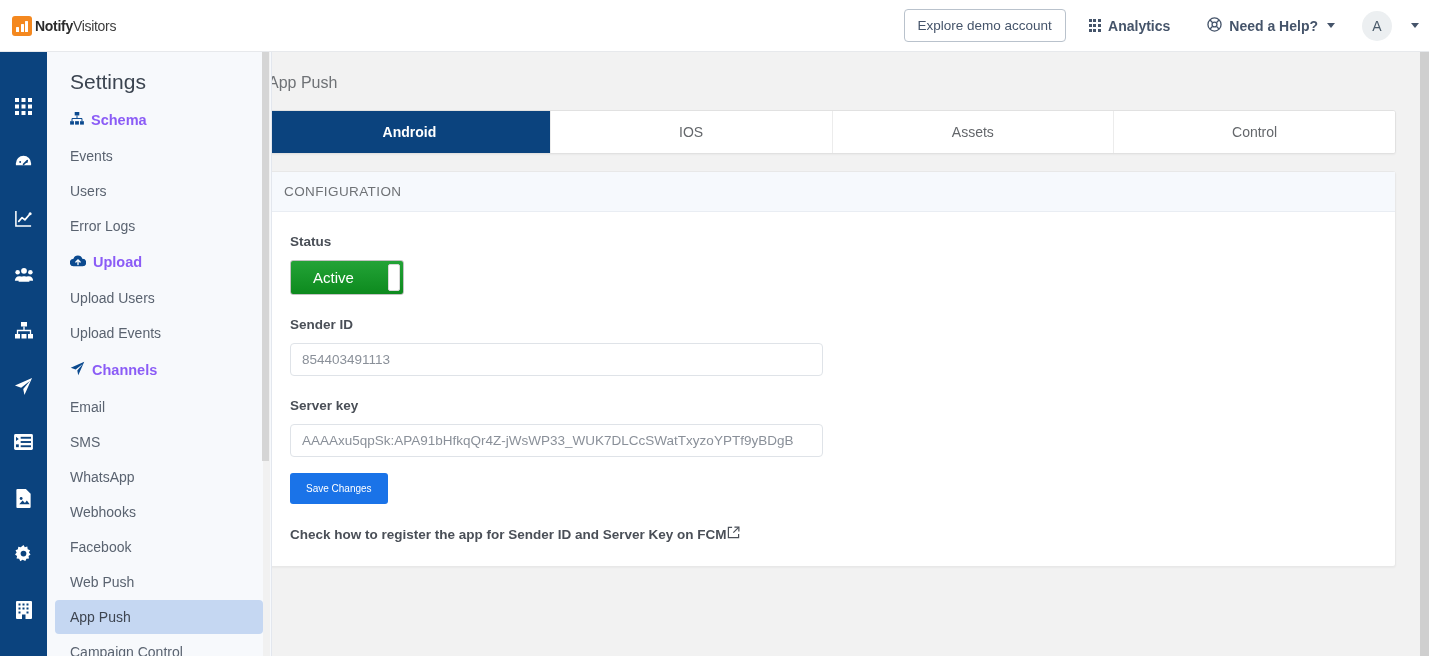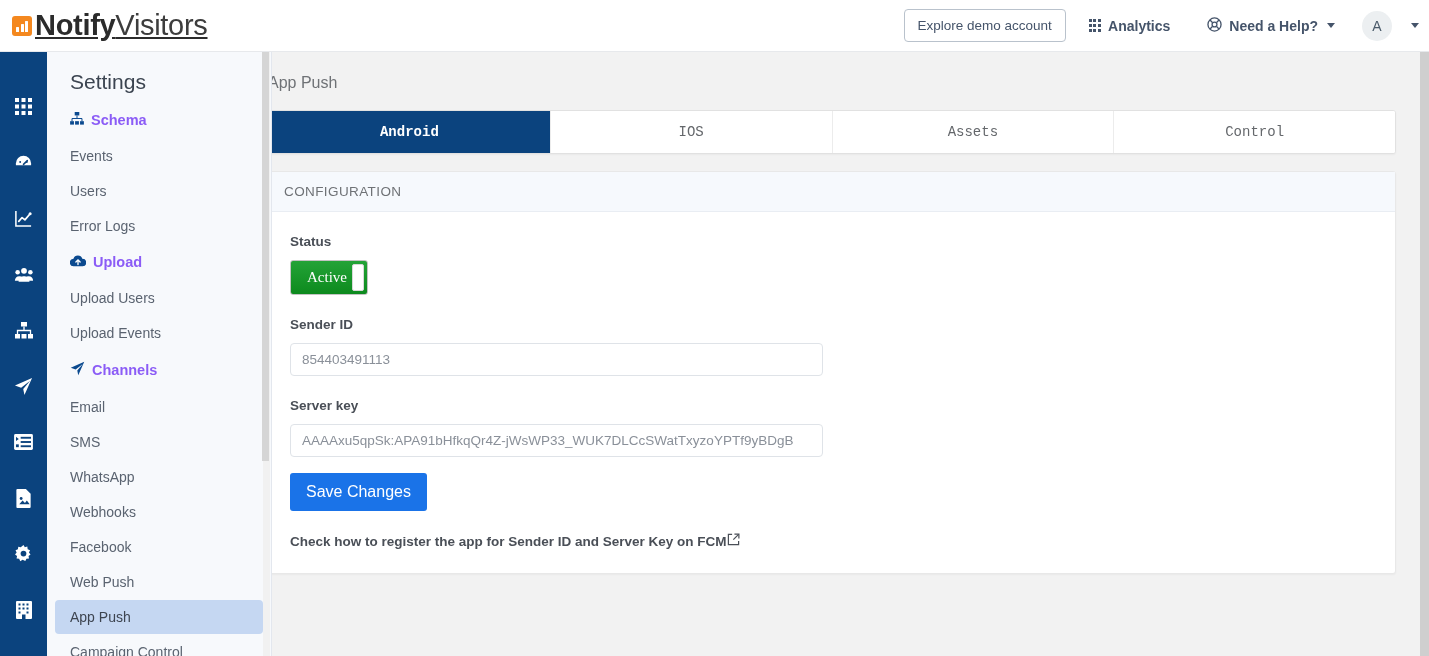--- a/index.html
+++ b/index.html
@@ -21,21 +21,21 @@
   }
   .logo-wrap { display:flex; align-items:center; margin-left:12px; }
   .logo-mark {
     width:20px; height:20px; border-radius:3px; background:#f4881f;
     position:relative; margin-right:3px; flex:none;
   }
   .logo-mark i { position:absolute; bottom:4px; background:#fff; width:3px; border-radius:.5px; }
   .logo-mark i:nth-child(1){ left:4px; height:5px; }
   .logo-mark i:nth-child(2){ left:8.5px; height:8px; }
   .logo-mark i:nth-child(3){ left:13px; height:11px; }
-  .logo-text { font-size:29px; letter-spacing:-.3px; color:#2b2b2b;text-decoration:underline; }
+  .logo-text { font-size:14px; letter-spacing:-.3px; color:#2b2b2b; }
   .logo-text b { font-weight:bold; }
   .logo-text span { font-weight:normal; color:#3d3d3d; }
 
   .top-right { margin-left:auto; display:flex; align-items:center; gap:9px; padding-right:10px; }
   .demo-btn {
     border:1px solid #b9c2cc; background:#fff; color:#45546a;
     font-size:13.5px; padding:8px 13px; border-radius:4px; cursor:pointer;
     font-family:inherit; white-space:nowrap;
   }
   .top-item {
@@ -95,21 +95,21 @@
   
   .main {
     position:absolute; left:242px; top:52px; width:1180px; height:604px;
     background:#f2f2f2; overflow:hidden;
   }
   .page-title { font-size:16px; color:#6f7276; padding:22px 0 0 26px; }
 
   .tabs {
     margin:18px 26px 0 26px; display:flex;
     border:1px solid #e1e1e1; border-radius:3px; overflow:hidden;
-    background:#fff; box-shadow:0 1px 2px rgba(0,0,0,.04);font-family:Liberation Mono, monospace;
+    background:#fff; box-shadow:0 1px 2px rgba(0,0,0,.04);
   }
   .tab {
     flex:1; text-align:center; padding:13px 0; font-size:14px; color:#64676b;
     cursor:pointer; background:#fff; border-right:1px solid #ececec;
   }
   .tab:last-child { border-right:none; }
   .tab.active { background:#0b437e; color:#fff; font-weight:bold; }
 
   .card {
     margin:17px 26px 0 26px; background:#fff; border:1px solid #e8e8e8;
@@ -117,42 +117,42 @@
   }
   .card-head {
     background:#f6f9fd; border-bottom:1px solid #e9edf3;
     padding:12px 0 12px 15px; font-size:13.5px; color:#6f7276; letter-spacing:.4px;
   }
   .card-body { padding:22px 0 24px 21px; }
 
   .field-label { font-size:13.5px; color:#4a4f57; font-weight:bold; margin-bottom:11px; }
 
   .toggle {
-    width:78px; height:35px; border:1px solid #c3c3c3; border-radius:3px;
+    width:114px; height:35px; border:1px solid #c3c3c3; border-radius:3px;
     background:linear-gradient(#23a337,#0d8a1e);
-    display:flex; align-items:center; cursor:pointer; padding:2px; position:relative;font-family:Liberation Serif, serif;
+    display:flex; align-items:center; cursor:pointer; padding:8px; position:relative;
   }
   .toggle-label { color:#fff; font-size:15px; padding-left:14px; }
   .toggle-knob {
     position:absolute; right:3px; top:3px; width:12px; height:27px;
     background:#fff; border-radius:2px; border:1px solid #d8d8d8;
   }
 
   .input {
     width:533px; height:33px; border:1px solid #dfe3e8; border-radius:4px;
     background:#fff; color:#8a9099; font-size:13.5px;
     padding:0 11px; display:flex; align-items:center;
     font-family:inherit; outline:none;
   }
   .spacer-16 { height:16px; }
   .spacer-22 { height:22px; }
 
   .save-btn {
     background:#1a73e8; color:#fff; border:none; border-radius:3px;
-    font-size:16px; padding:10px 16px; cursor:pointer; font-family:inherit;
+    font-size:10px; padding:10px 16px; cursor:pointer; font-family:inherit;
   }
   .fcm-link {
     margin-top:22px; display:flex; align-items:center; 
     font-size:13.5px; color:#4a4f57; font-weight:bold; cursor:pointer;
   }
 
   .page-scrollbar {
     position:absolute; right:0; top:52px; width:9px; height:604px; background:#f2f2f2;
     border-left:1px solid #e4e4e4;
   }

